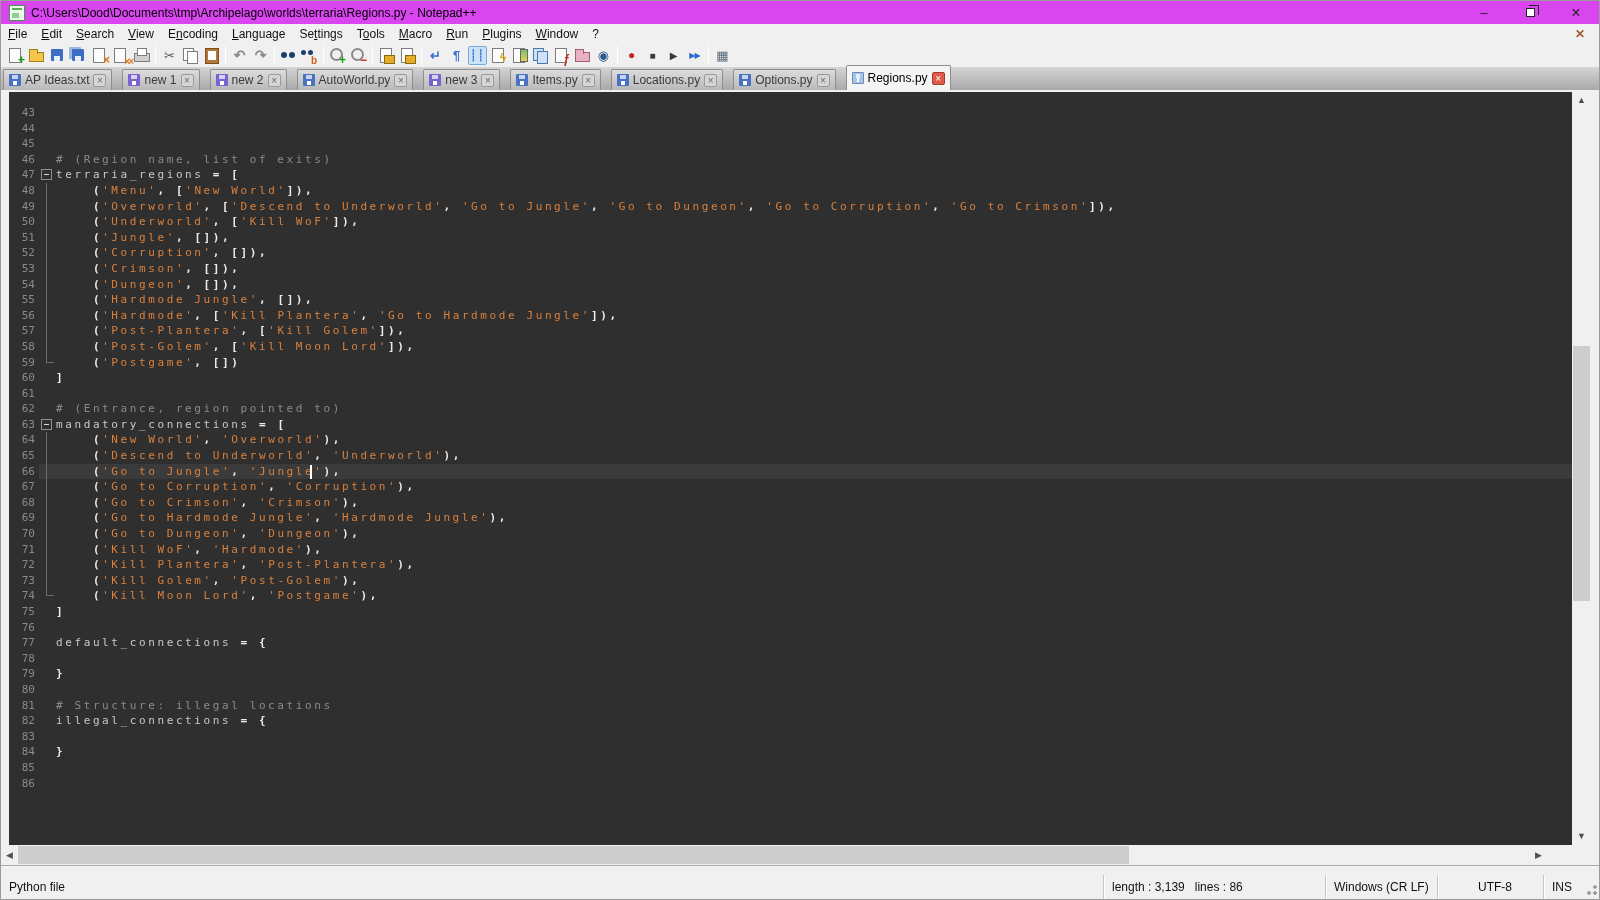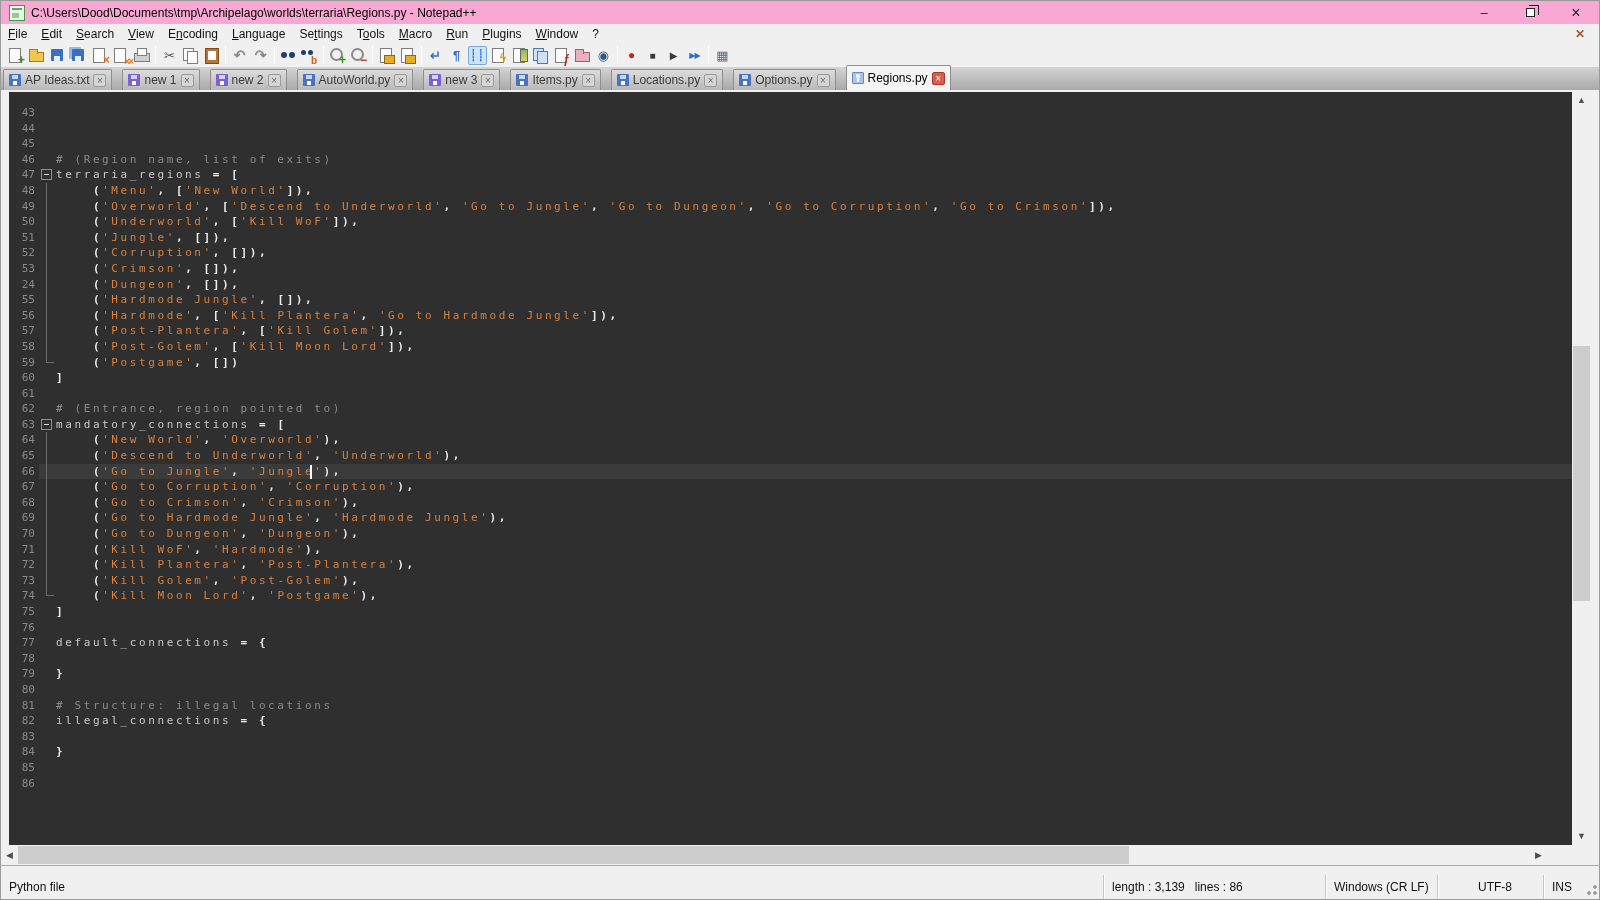--- a/index.html
+++ b/index.html
@@ -1,21 +1,21 @@
 <!DOCTYPE html>
 <html><head>
 <meta charset="utf-8">
 <style>
   * { margin:0; padding:0; box-sizing:border-box; }
   html,body { width:1600px; height:900px; overflow:hidden; }
   body { font-family:"Liberation Sans", sans-serif; background:#f0f0f0; }
   .window { width:1600px; height:900px; border:1px solid #9b9b9b; display:flex; flex-direction:column; background:#f0f0f0; }
 
   
-  .titlebar { height:23px; background:#f9a8d4; display:flex; align-items:center; flex:0 0 auto; }
+  .titlebar { height:23px; background:#d946ef; display:flex; align-items:center; flex:0 0 auto; }
   .app-icon { width:16px; height:16px; margin:0 6px 0 8px; position:relative; background:#eef7ee; border:1px solid #3f9b3f; }
   .app-icon::before { content:""; position:absolute; left:2px; top:2px; right:2px; height:2px; background:#55b055; }
   .app-icon::after { content:""; position:absolute; left:2px; bottom:2px; width:7px; height:5px; background:#8fce8f; }
   .title-text { font-size:12px; color:#000; white-space:pre; }
   .win-controls { margin-left:auto; display:flex; height:100%; }
   .win-btn { width:46px; height:100%; display:flex; align-items:center; justify-content:center; color:#222; font-size:13px; }
   .restore-glyph { width:9px; height:9px; border:1px solid #222; position:relative; background:#fff; }
   .restore-glyph::before { content:""; position:absolute; left:2px; top:-4px; width:9px; height:9px; border:1px solid #222; border-bottom:none; border-left:none; }
 
   
@@ -312,21 +312,21 @@
           <span class="code">    <span class="p">(</span><span class="s">'Corruption'</span><span class="p">,</span> <span class="p">[</span><span class="p">]</span><span class="p">)</span><span class="p">,</span></span>
         </div>
         <div class="row">
           <span class="ln">53</span>
           <span class="fold">
             <span class="mid"></span>
           </span>
           <span class="code">    <span class="p">(</span><span class="s">'Crimson'</span><span class="p">,</span> <span class="p">[</span><span class="p">]</span><span class="p">)</span><span class="p">,</span></span>
         </div>
         <div class="row">
-          <span class="ln">24</span>
+          <span class="ln">54</span>
           <span class="fold">
             <span class="mid"></span>
           </span>
           <span class="code">    <span class="p">(</span><span class="s">'Dungeon'</span><span class="p">,</span> <span class="p">[</span><span class="p">]</span><span class="p">)</span><span class="p">,</span></span>
         </div>
         <div class="row">
           <span class="ln">55</span>
           <span class="fold">
             <span class="mid"></span>
           </span>

